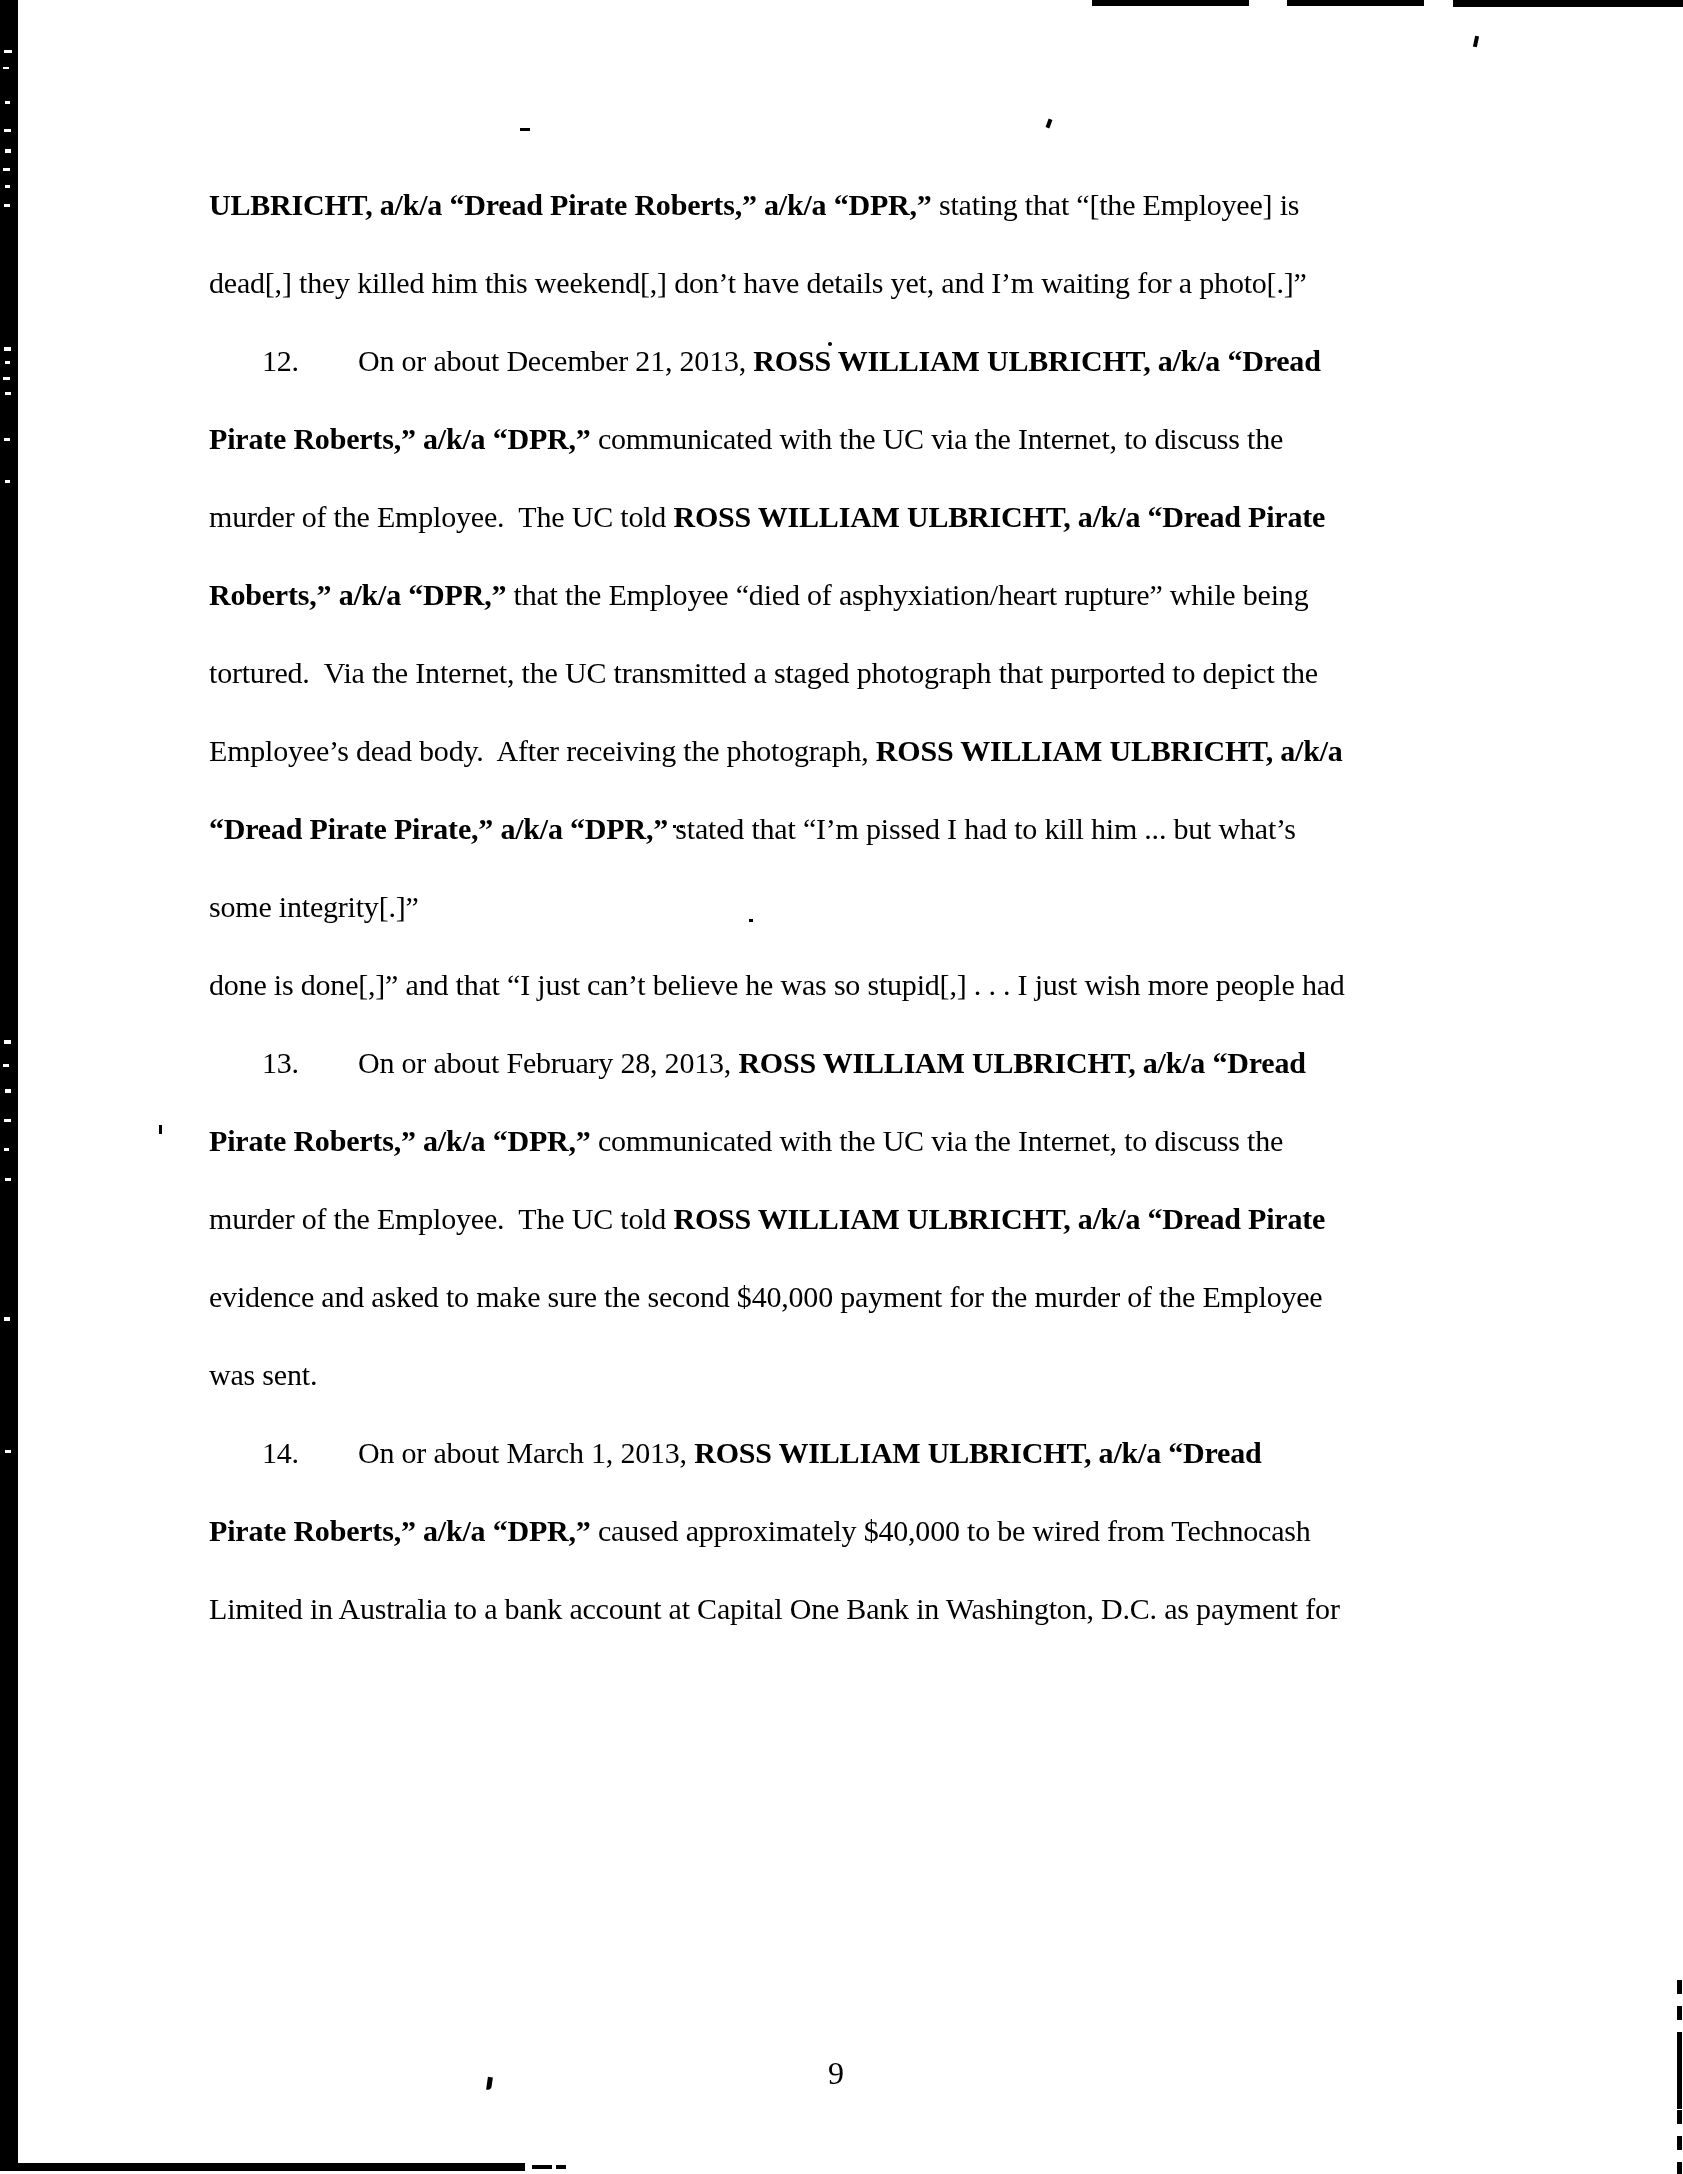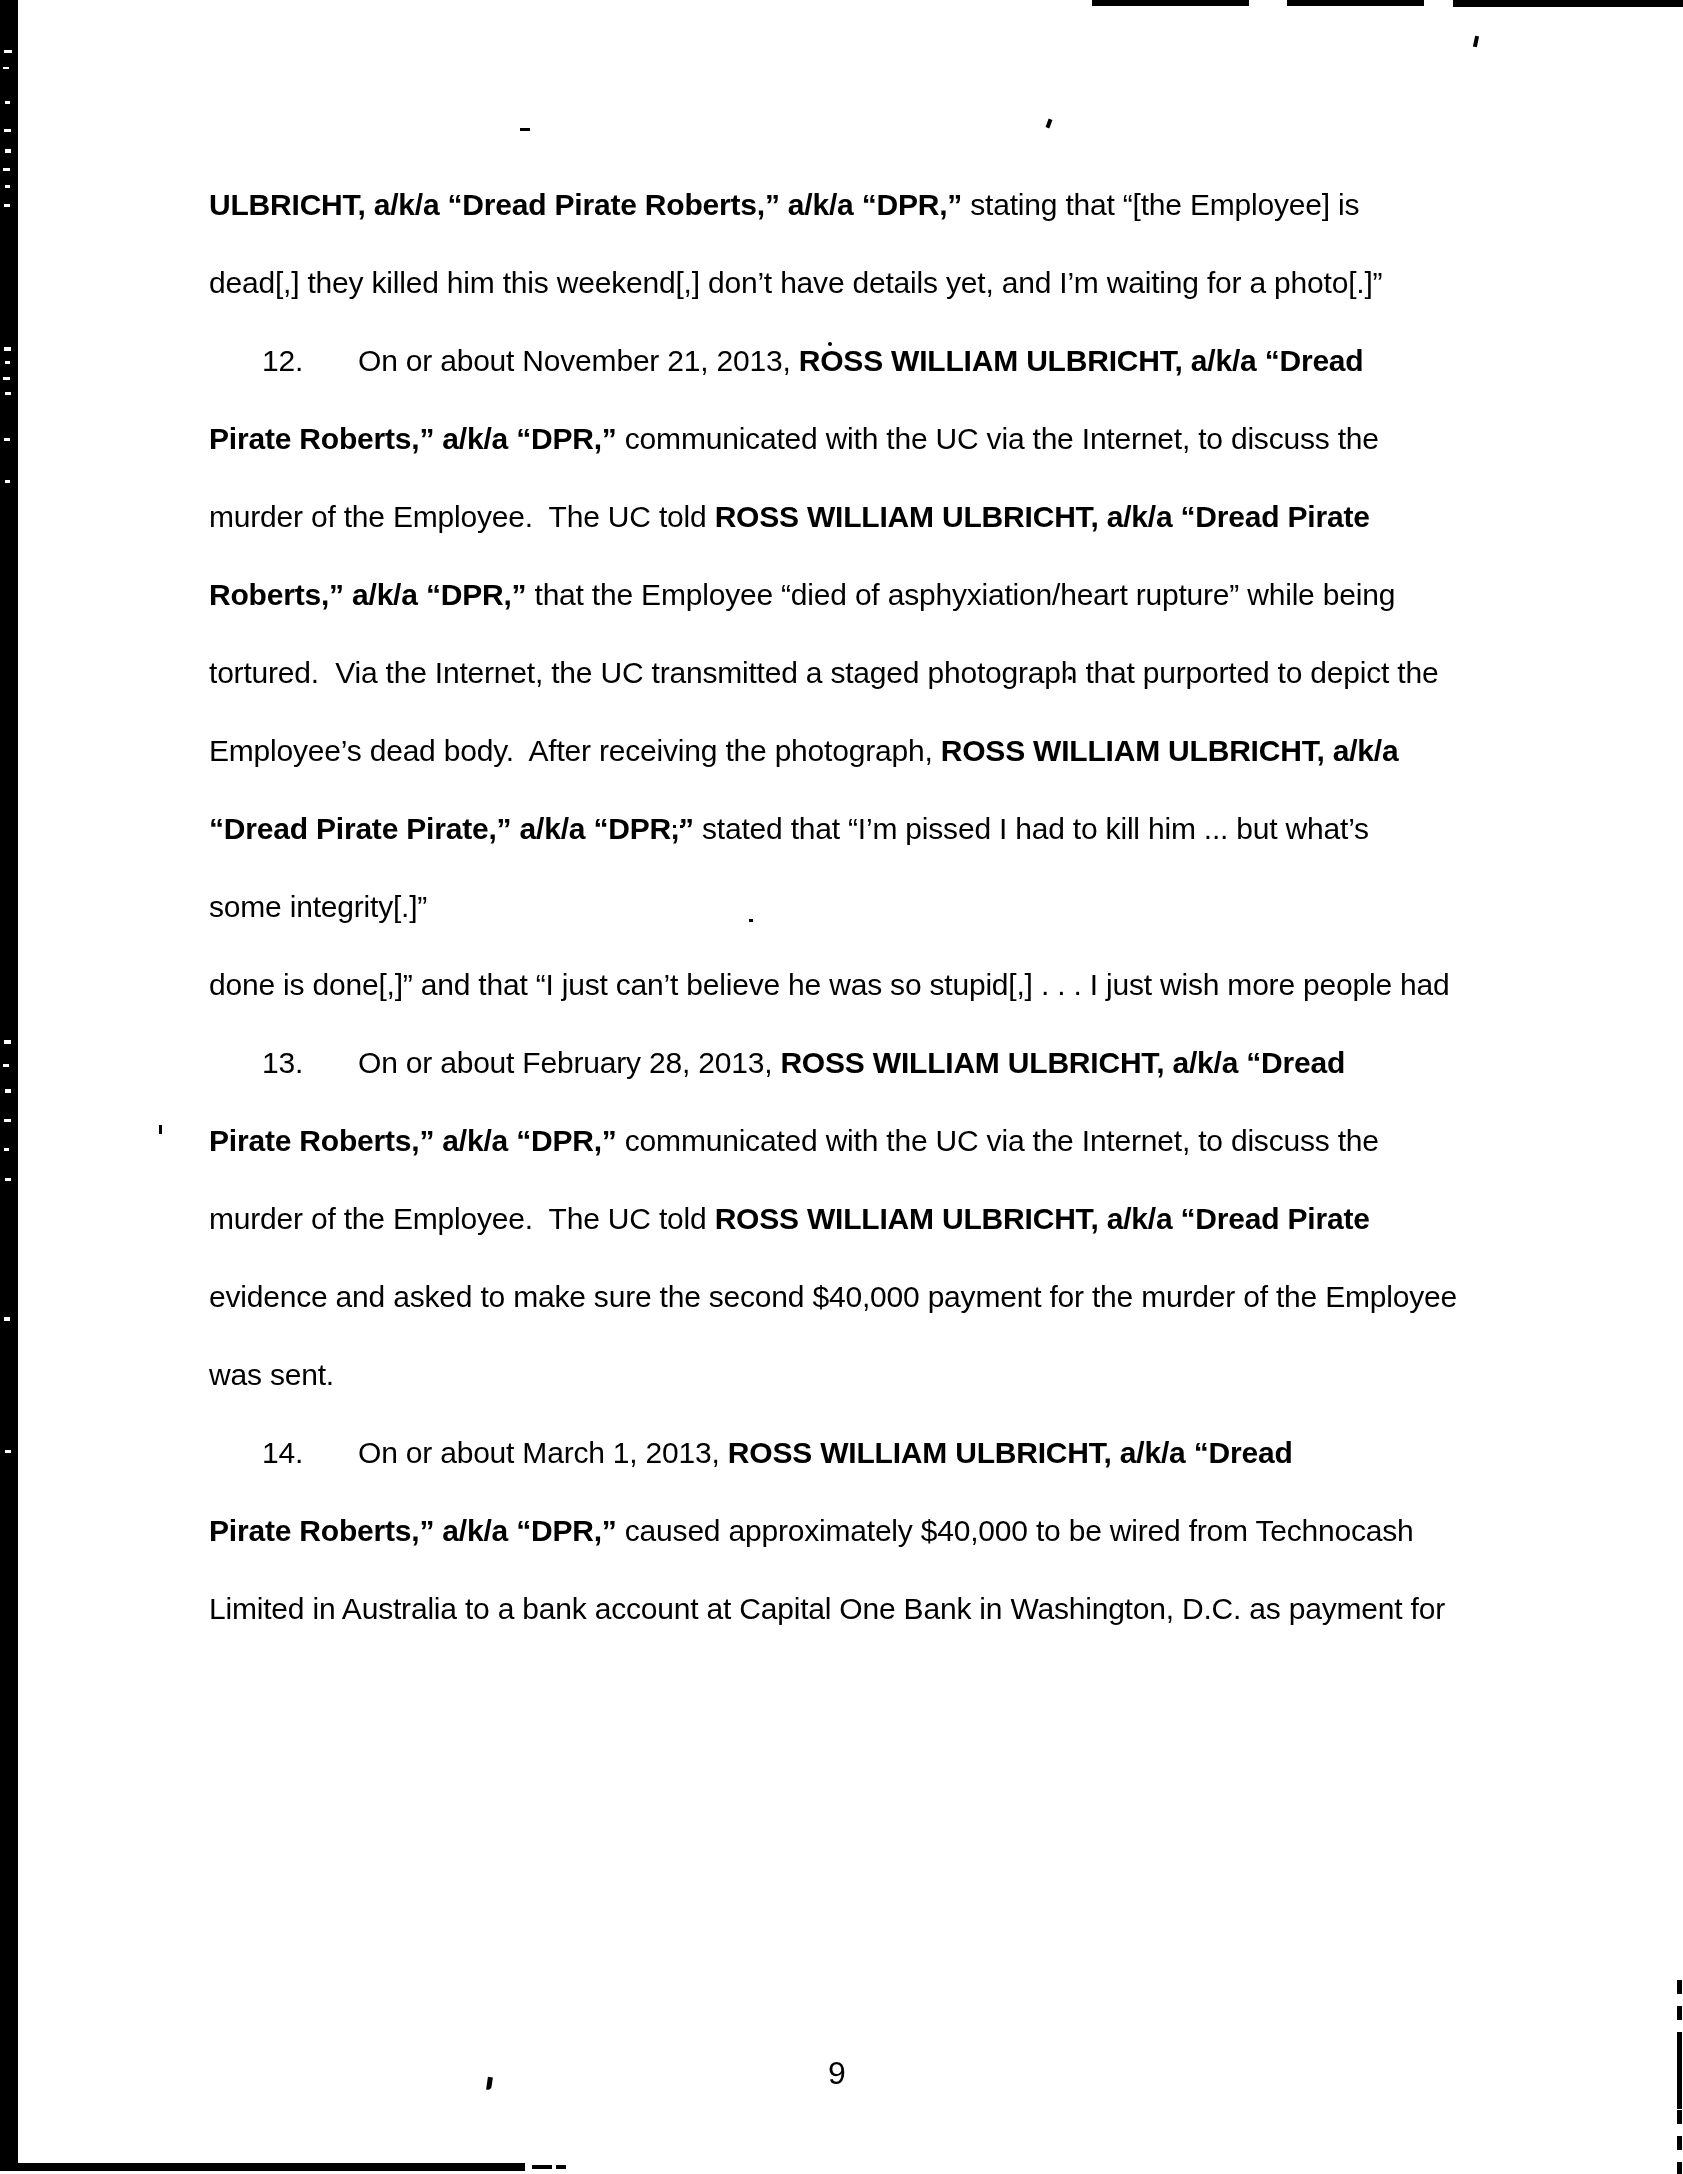--- a/index.html
+++ b/index.html
@@ -8,21 +8,21 @@
     width: 1683px;
     height: 2174px;
     background: #ffffff;
     overflow: hidden;
   }
   .page {
     position: relative;
     width: 1683px;
     height: 1951px;
     background: var(--paper, #ffffff);
-    font-family: Liberation Sans, sans-serif;
+    font-family: Liberation Serif, serif;
     color: var(--ink, #000000);
   }
   
   .text-block {
     position: absolute;
     left: 209px;
     top: 166px;
     width: 1455px;
     font-size: 30px;
     line-height: 78px;
@@ -107,21 +107,21 @@
   <div class="artifact" style="left:673px; top:825px; width:3px; height:3px;"></div>
   <div class="artifact" style="left:680px; top:825px; width:3px; height:3px;"></div>
   <div class="artifact" style="left:749px; top:919px; width:4px; height:3px;"></div>
   <div class="artifact" style="left:159px; top:1125px; width:3px; height:9px;"></div>
   <div class="artifact" style="left:487px; top:2077px; width:5px; height:13px; border-radius:0 0 4px 0; transform:rotate(8deg);"></div>
 
   <div class="text-block">
     <div>
         <div class="line"><span class="b">ULBRICHT, a/k/a “Dread Pirate Roberts,” a/k/a “DPR,”</span><span> stating that “[the Employee] is</span></div>
         <div class="line"><span>dead[,] they killed him this weekend[,] don’t have details yet, and I’m waiting for a photo[.]”</span></div>
-        <div class="line"><span class="para-num">12.</span><span>On or about November 21, 2013, </span><span class="b">ROSS WILLIAM ULBRICHT, a/k/a “Dread</span></div>
+        <div class="line"><span class="para-num">12.</span><span>On or about December 21, 2013, </span><span class="b">ROSS WILLIAM ULBRICHT, a/k/a “Dread</span></div>
         <div class="line"><span class="b">Pirate Roberts,” a/k/a “DPR,”</span><span> communicated with the UC via the Internet, to discuss the</span></div>
         <div class="line"><span>murder of the Employee.  The UC told </span><span class="b">ROSS WILLIAM ULBRICHT, a/k/a “Dread Pirate</span></div>
         <div class="line"><span class="b">Roberts,” a/k/a “DPR,”</span><span> that the Employee “died of asphyxiation/heart rupture” while being</span></div>
         <div class="line"><span>tortured.  Via the Internet, the UC transmitted a staged photograph that purported to depict the</span></div>
         <div class="line"><span>Employee’s dead body.  After receiving the photograph, </span><span class="b">ROSS WILLIAM ULBRICHT, a/k/a</span></div>
         <div class="line"><span class="b">“Dread Pirate Pirate,” a/k/a “DPR,”</span><span> stated that “I’m pissed I had to kill him ... but what’s</span></div>
         <div class="line"><span>some integrity[.]”</span></div>
         <div class="line"><span>done is done[,]” and that “I just can’t believe he was so stupid[,] . . . I just wish more people had</span></div>
         <div class="line"><span class="para-num">13.</span><span>On or about February 28, 2013, </span><span class="b">ROSS WILLIAM ULBRICHT, a/k/a “Dread</span></div>
         <div class="line"><span class="b">Pirate Roberts,” a/k/a “DPR,”</span><span> communicated with the UC via the Internet, to discuss the</span></div>

